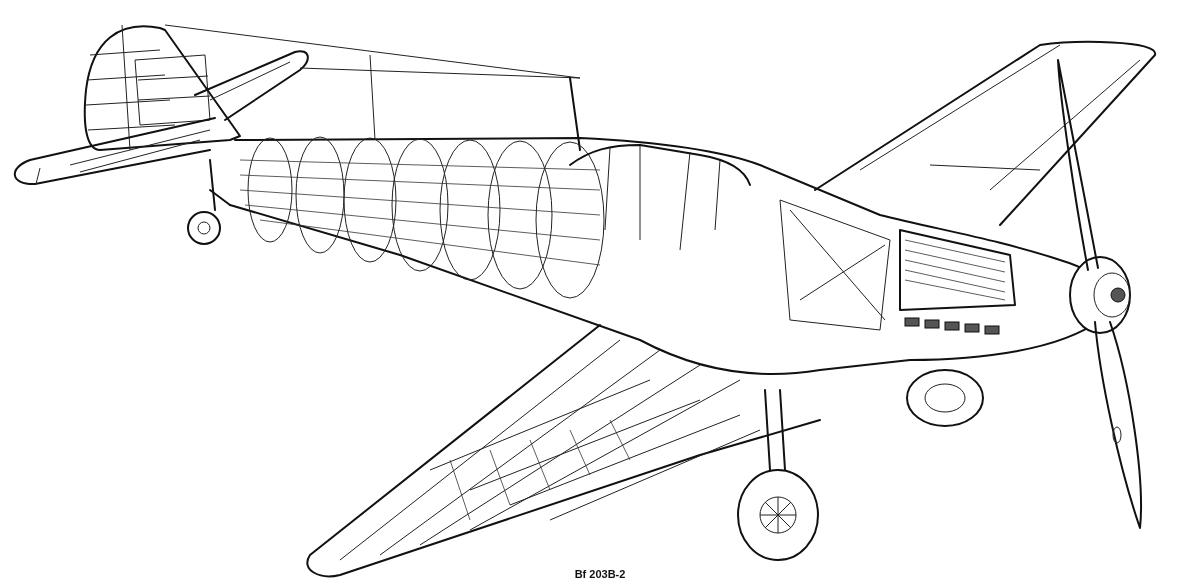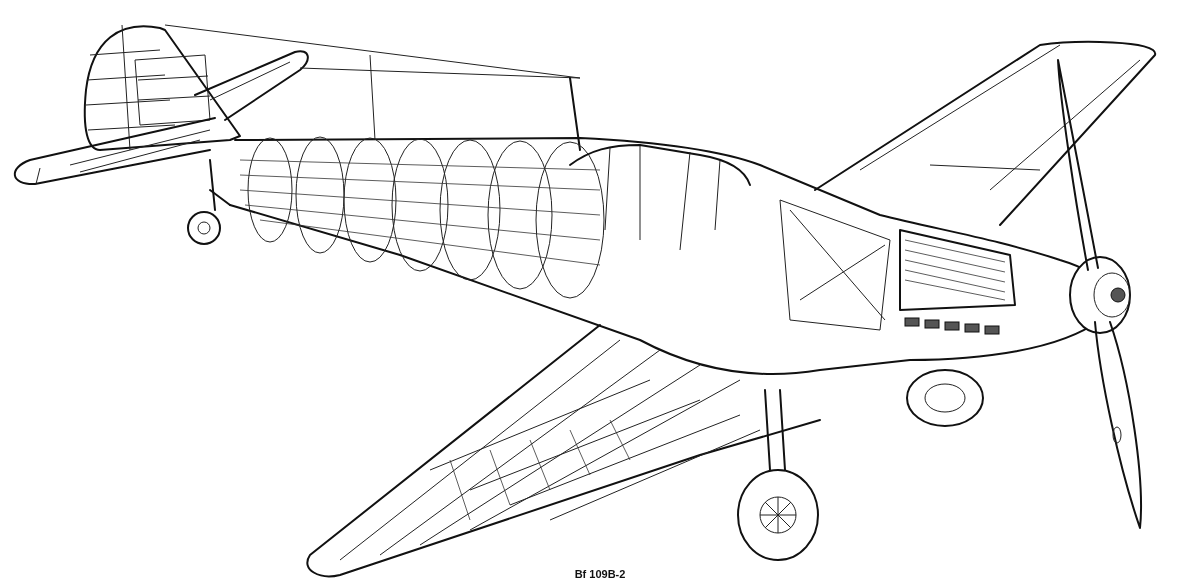--- a/index.html
+++ b/index.html
@@ -111,13 +111,13 @@
     <path class="ln" d="M765,390 L770,470 M780,390 L785,470"></path>
     <ellipse class="fillw" cx="778" cy="515" rx="40" ry="45"></ellipse>
     <circle class="th" cx="778" cy="515" r="18"></circle>
     <path class="th" d="M778,497 L778,533 M760,515 L796,515 M765,502 L791,528 M791,502 L765,528"></path>
     <ellipse class="fillw" cx="945" cy="398" rx="38" ry="28"></ellipse>
     <ellipse class="th" cx="945" cy="398" rx="20" ry="14"></ellipse>
   </g>
 
 </svg>
 
-<div class="caption">Bf 109B-2</div>
+<div class="caption">Bf 203B-2</div>
 
 </body></html>

